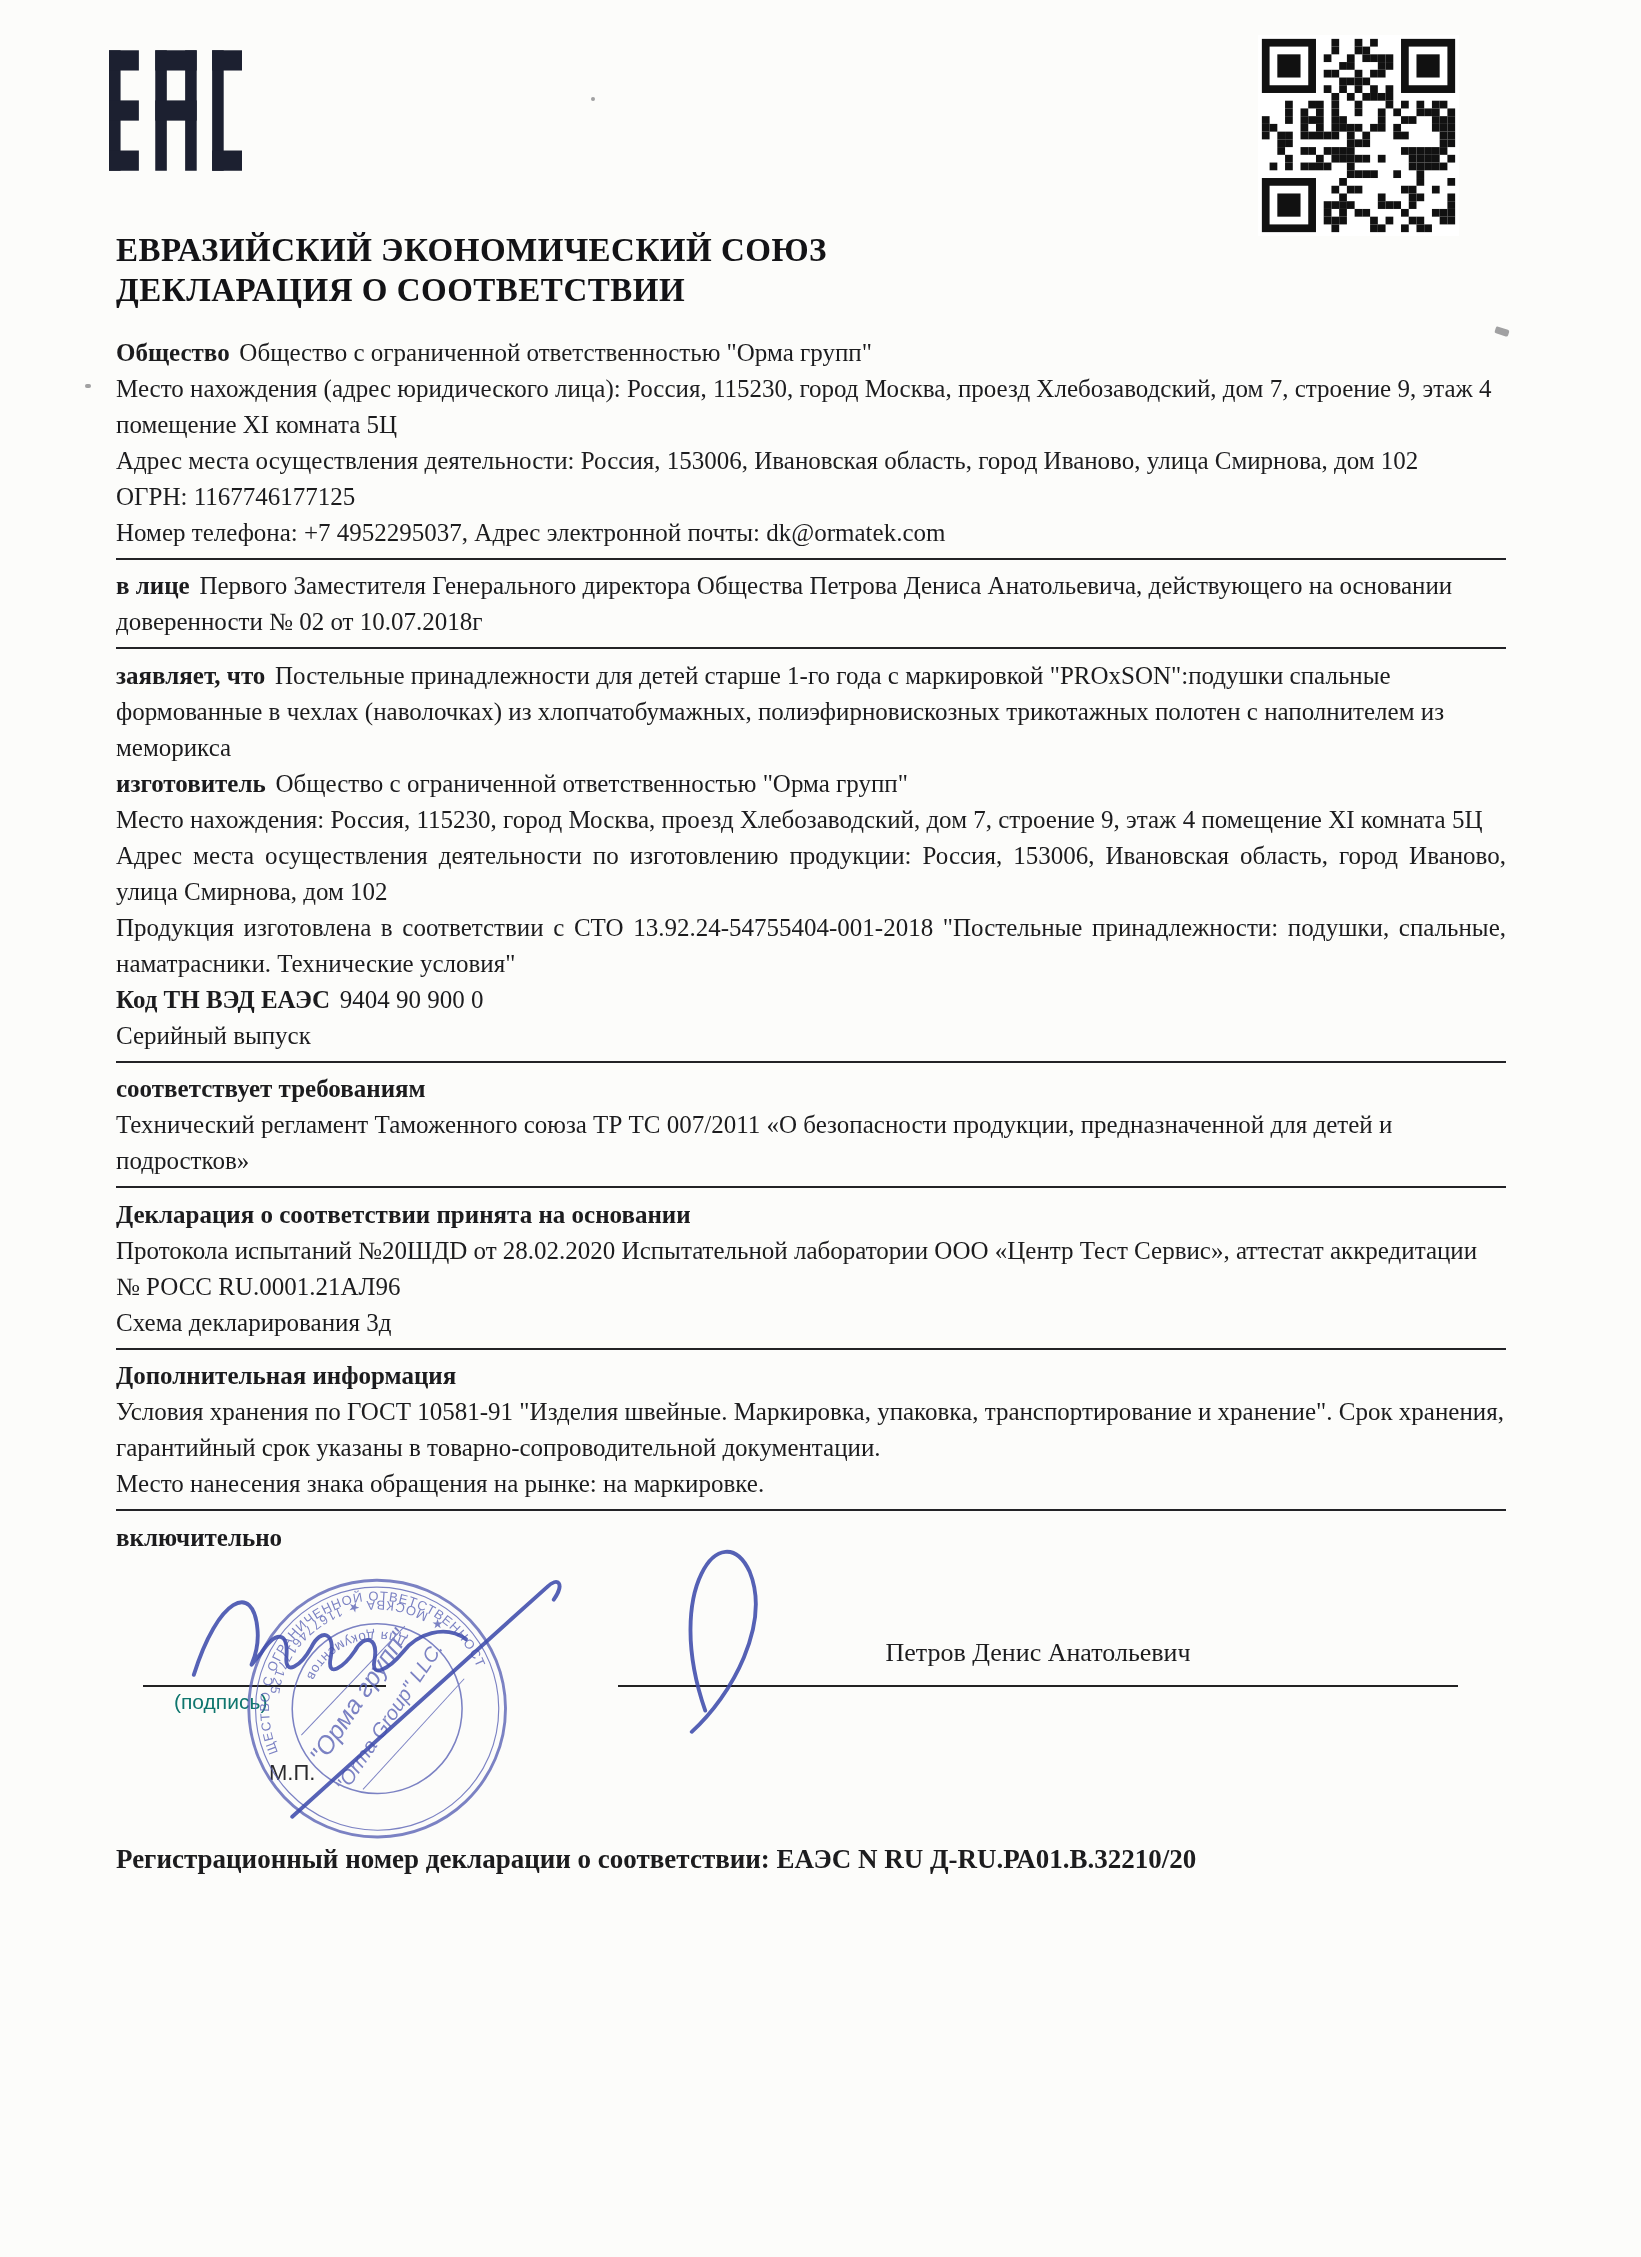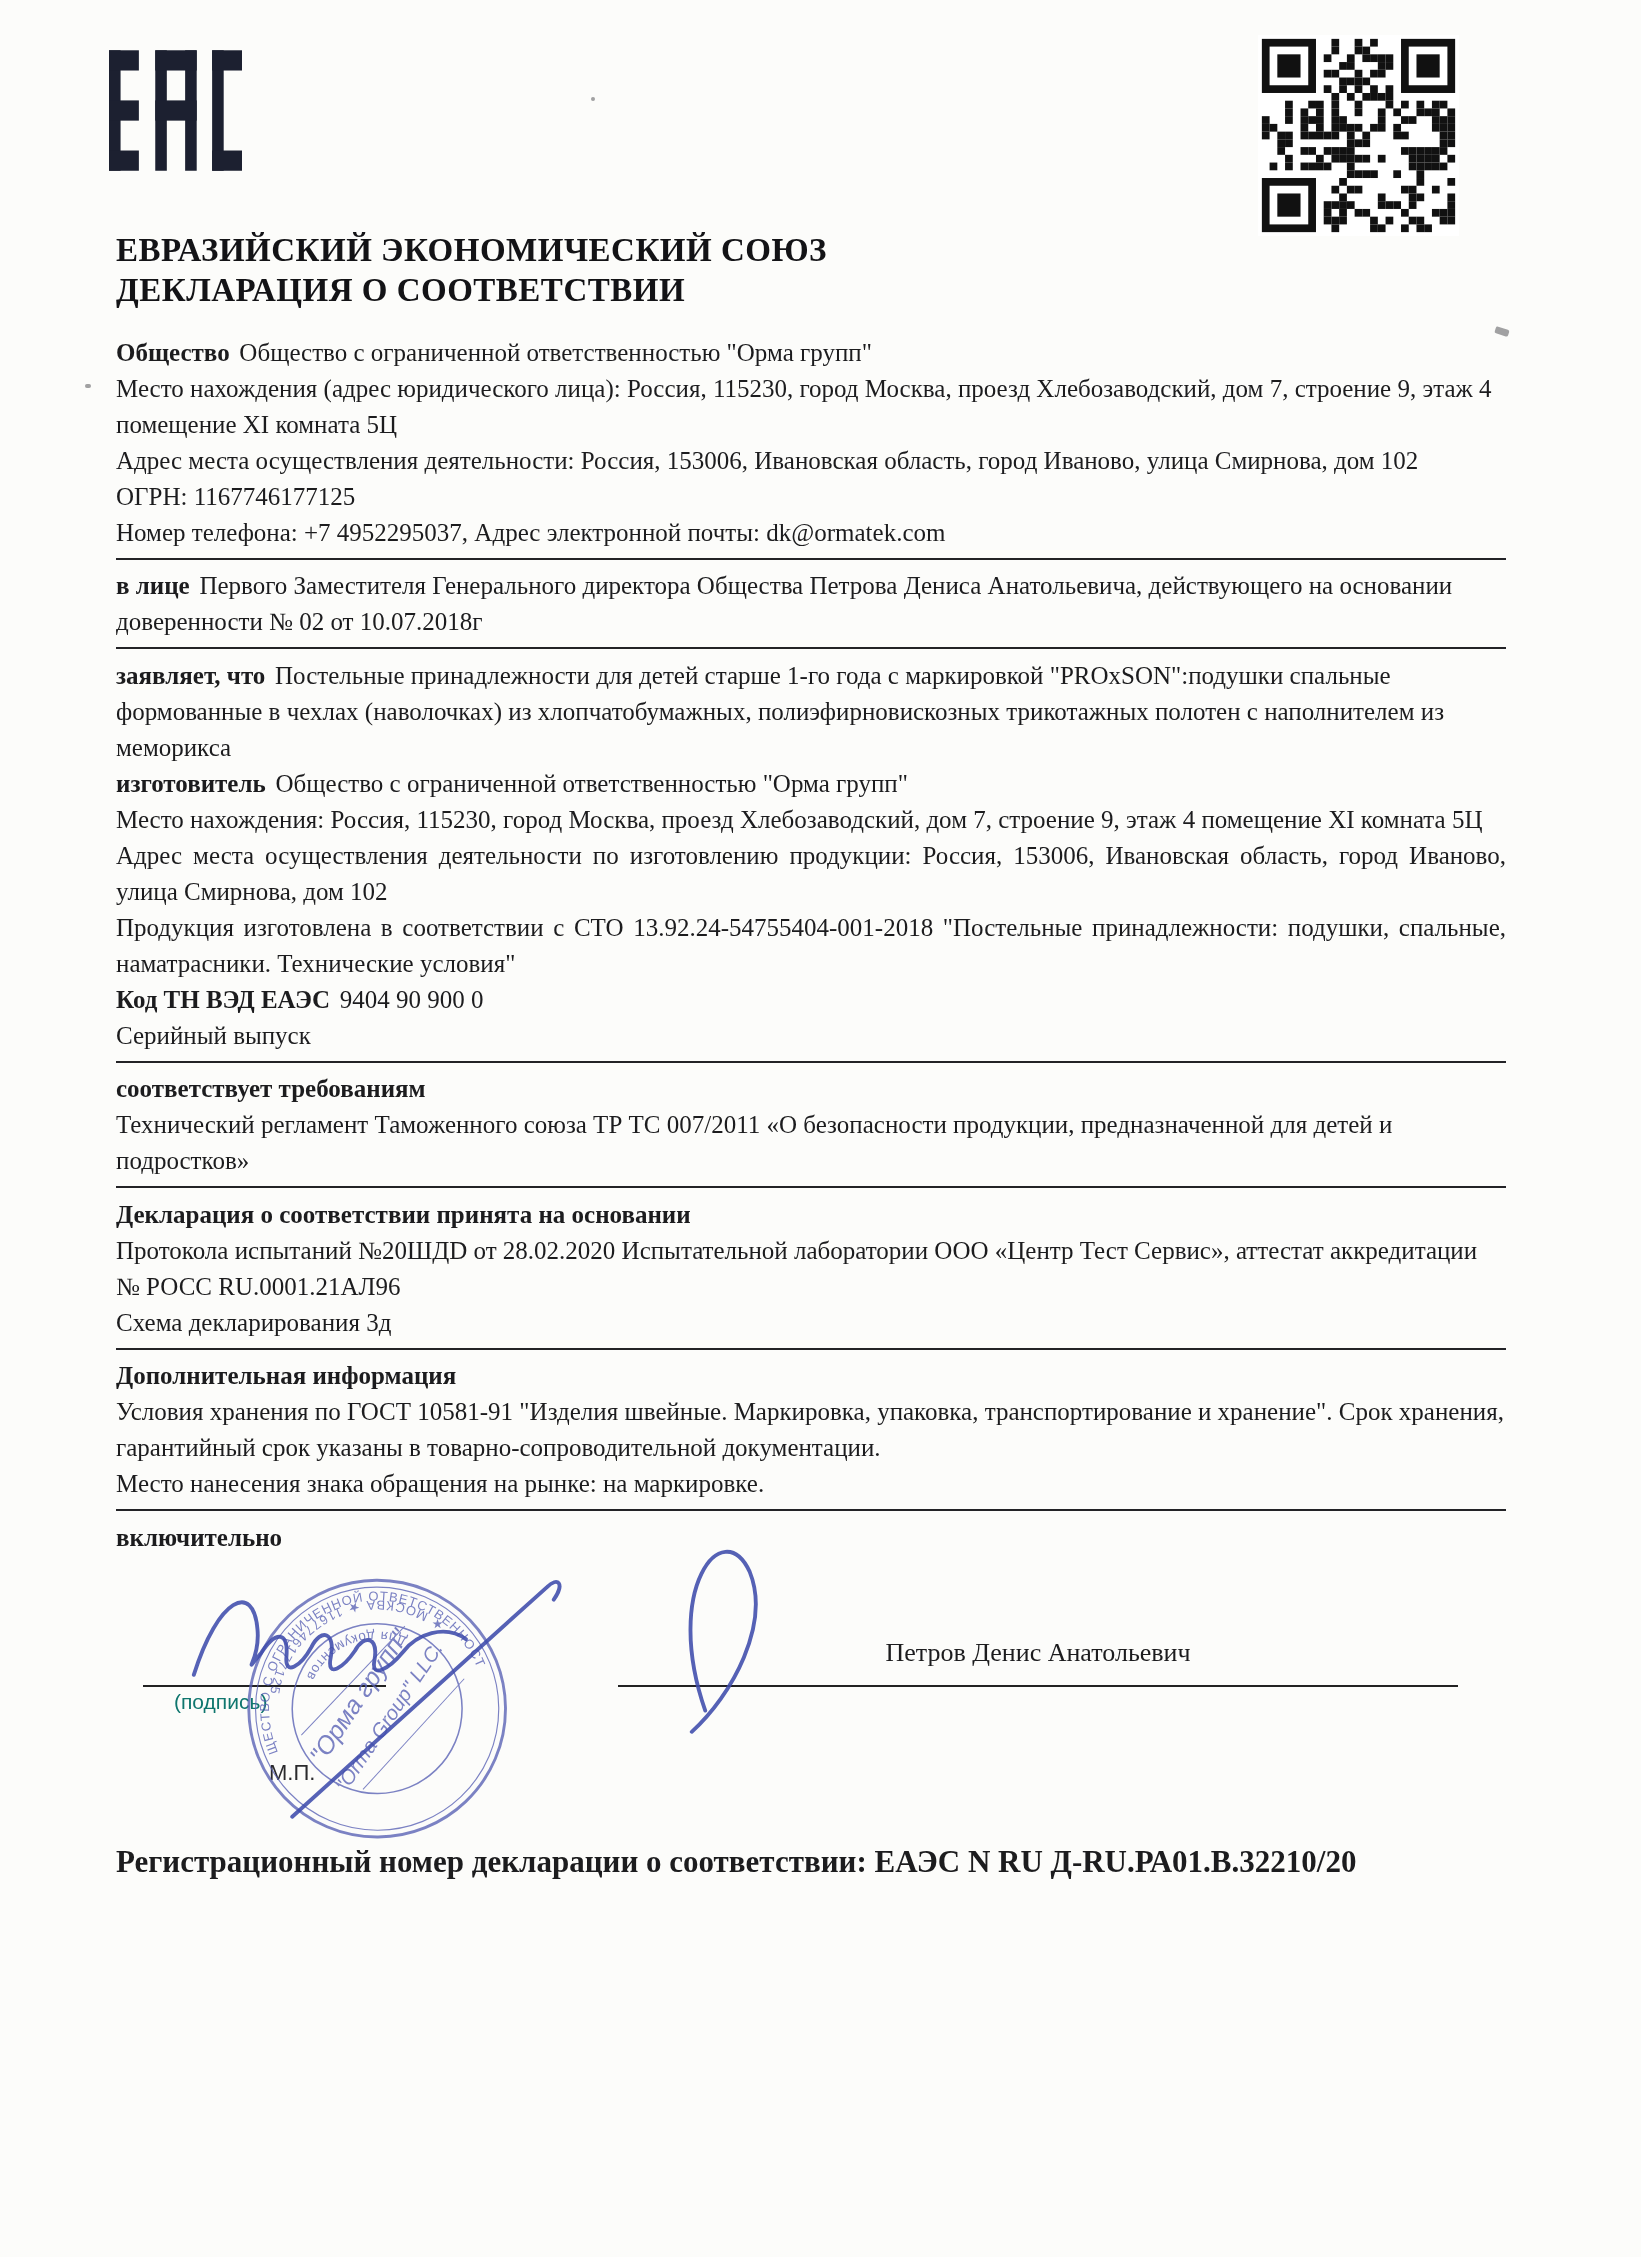--- a/index.html
+++ b/index.html
@@ -27,21 +27,21 @@
   .validity-l2{font-weight:bold;}
   
   .bottom{position:absolute;left:116px;top:1630px;width:1390px;height:386px;font-size:25px;}
   .sig-line{position:absolute;left:27px;top:55px;width:243px;border-top:2.4px solid #222;}
   .sig-label{position:absolute;left:58px;top:60px;font-family:"Liberation Sans",sans-serif;font-size:21px;color:#0f766e;}
   .mp-label{position:absolute;left:153px;top:130px;font-family:"Liberation Sans",sans-serif;font-size:22px;color:#2a2a2c;}
   .fio-name{position:absolute;left:502px;top:7.7px;width:840px;text-align:center;font-size:26px;}
   .fio-line{position:absolute;left:502px;top:55px;width:840px;border-top:2.4px solid #222;}
   .fio-label{position:absolute;left:502px;top:62px;width:840px;text-align:center;
              font-family:"Liberation Sans",sans-serif;font-size:21px;color:#2a2a2c;}
-  .reg-line{position:absolute;left:0;width:1390px;font-weight:bold;font-size:31px;}
+  .reg-line{position:absolute;left:0;width:1390px;font-weight:bold;font-size:27px;}
   .reg-number{top:214px;}
   .reg-date{top:274px;}
   
   .wet-overlay{position:absolute;left:126px;top:1506px;width:676px;height:386px;pointer-events:none;}
   
   .artifact{position:absolute;background:#55555a;border-radius:1.9px;opacity:.55;}
   .a1{left:1495px;top:328px;width:13.5px;height:6.8px;transform:rotate(18deg);}
   .a2{left:85px;top:384px;width:5.8px;height:3.9px;}
   .a3{left:591px;top:97px;width:3.9px;height:3.9px;border-radius:50%;}
 </style>

